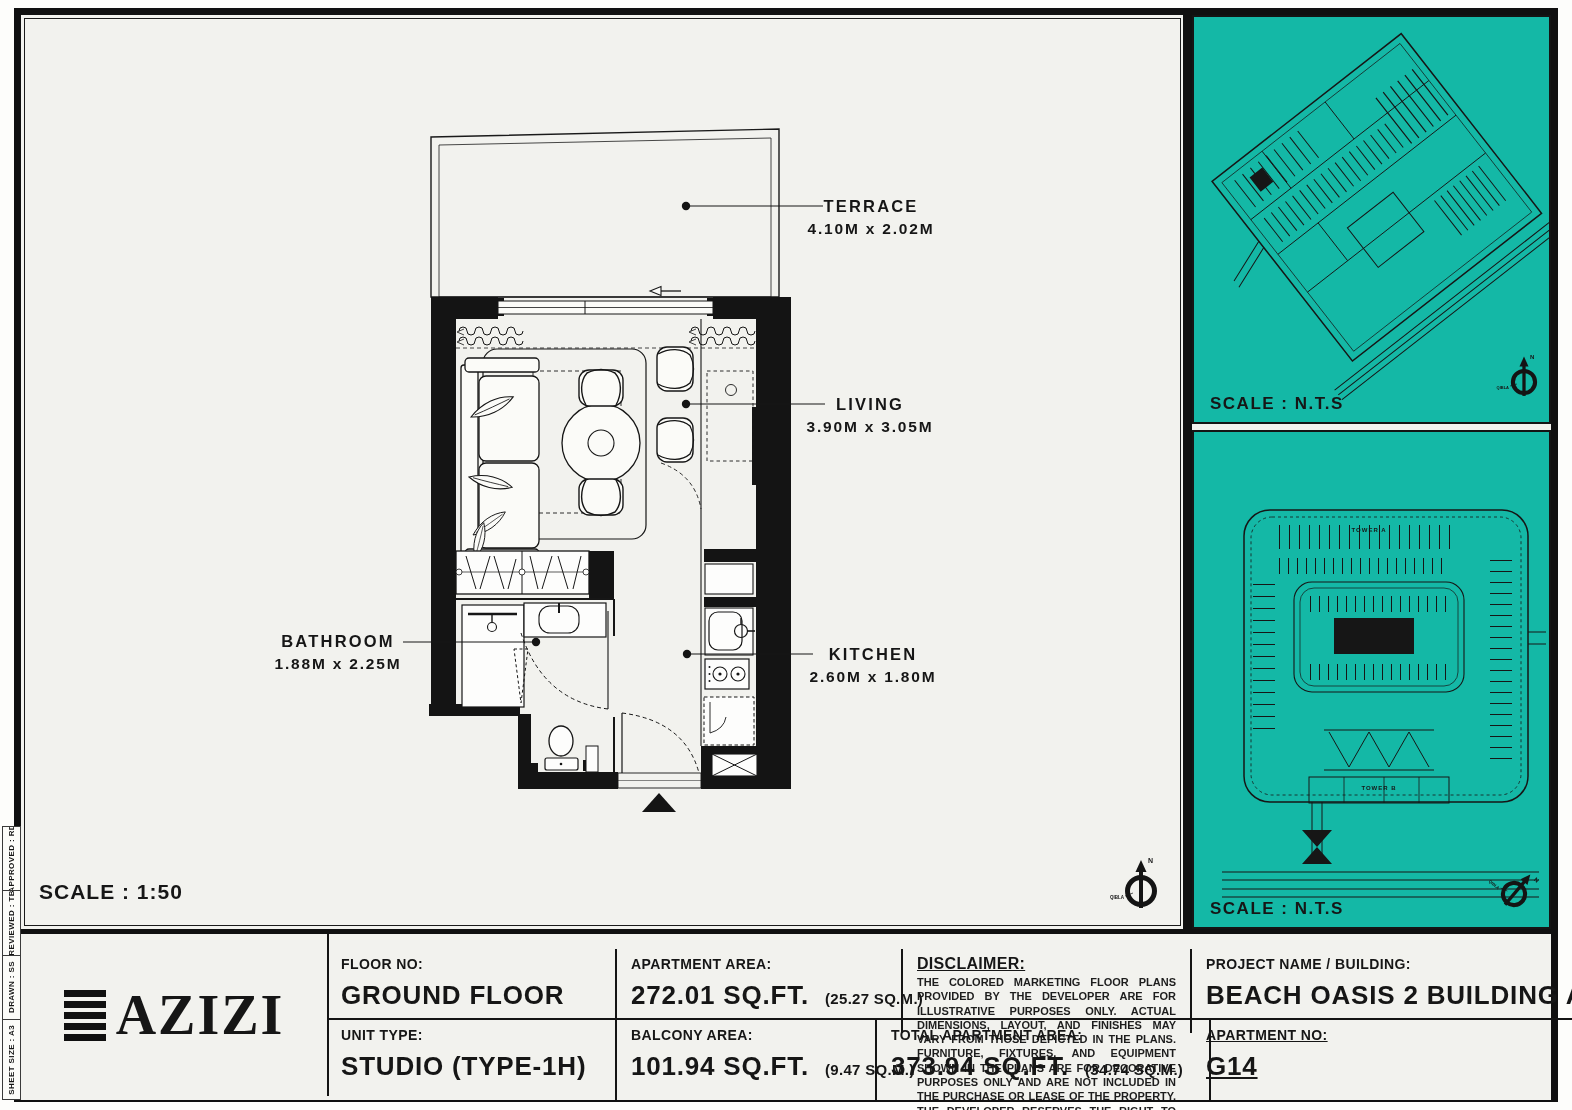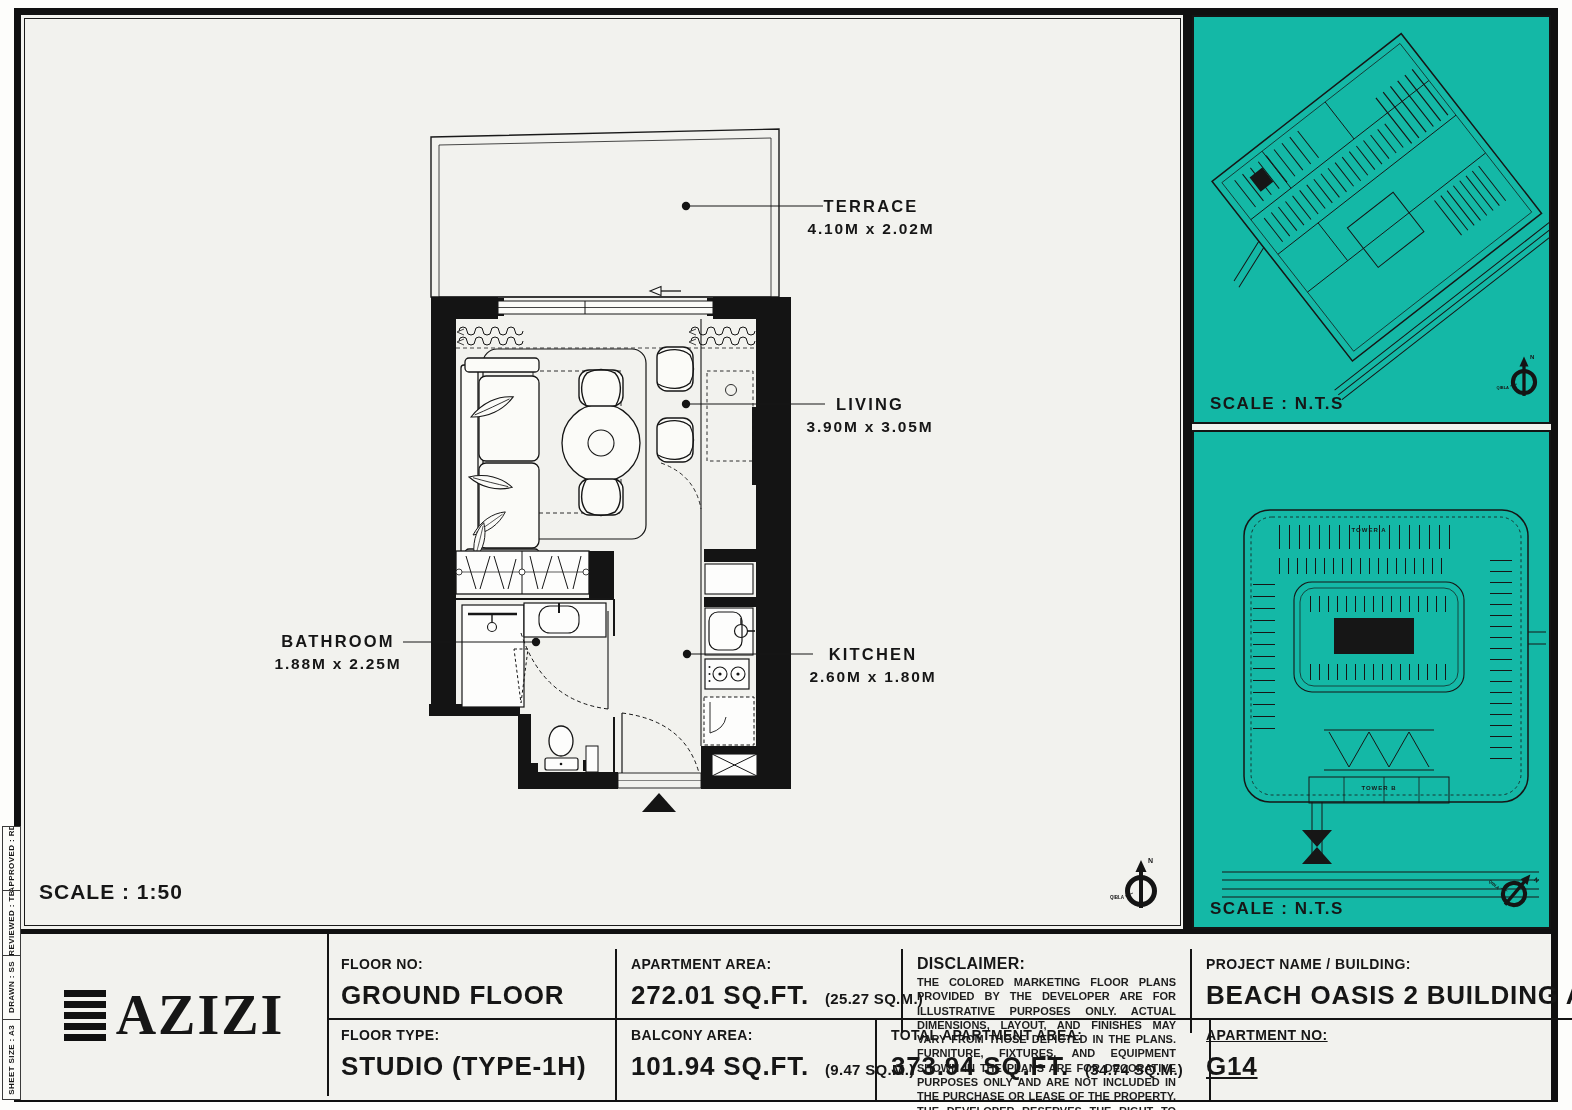--- a/index.html
+++ b/index.html
@@ -26,21 +26,21 @@
   .lbl{margin:7px 0 0 14px;font-size:14px;font-weight:700;letter-spacing:.4px;}
   .val{margin:8px 0 0 14px;font-size:26px;font-weight:700;letter-spacing:.8px;white-space:nowrap;}
   .metric{font-size:15px;font-weight:700;margin-left:16px;letter-spacing:.3px;}
   .logo-cell{position:absolute;left:0;top:0;width:306px;height:162px;border-right:2px solid #141414;
              display:flex;align-items:center;justify-content:center;}
   .logo{display:flex;align-items:center;gap:10px;}
   .logo-bars{display:flex;flex-direction:column;gap:4px;}
   .logo-bars i{display:block;width:42px;height:7px;background:#101010;}
   .logo-text{font-family:"Liberation Serif",serif;font-weight:700;font-size:56px;letter-spacing:2px;line-height:1;}
   .disc-body{margin:2px 14px 0 14px;font-size:11px;font-weight:700;line-height:1.3;text-align:justify;color:#1d1d1d;}
-  .disc-lbl{margin:6px 0 0 14px;font-size:16px;font-weight:700;letter-spacing:.3px;}
+  .disc-lbl{margin:6px 0 0 14px;font-size:16px;font-weight:700;letter-spacing:.3px;text-decoration:underline;}
   svg{font-family:"Liberation Sans",sans-serif;}
   svg text{fill:#161616;}
 </style>
 </head>
 <body>
 
 <div class="page">
 
   <svg width="0" height="0" style="position:absolute">
     <defs>
@@ -325,21 +325,21 @@
           </div>
         <div class="logo-text">AZIZI</div>
       </div>
     </div>
 
     <div class="cell row1" style="left:306px;width:290px;">
       <div class="lbl">FLOOR NO:</div>
       <div class="val">GROUND FLOOR</div>
     </div>
     <div class="cell row2" style="left:306px;width:290px;">
-      <div class="lbl">FLOOR TYPE:</div>
+      <div class="lbl">UNIT TYPE:</div>
       <div class="val">STUDIO (TYPE-1H)</div>
     </div>
 
     <div class="cell row1" style="left:596px;width:286px;">
       <div class="lbl">APARTMENT AREA:</div>
       <div class="val"><span>272.01 SQ.FT.</span><span class="metric">(25.27 SQ.M.)</span></div>
     </div>
     <div class="cell row2" style="left:596px;width:260px;">
       <div class="lbl">BALCONY AREA:</div>
       <div class="val"><span>101.94 SQ.FT.</span><span class="metric">(9.47 SQ.M.)</span></div>

